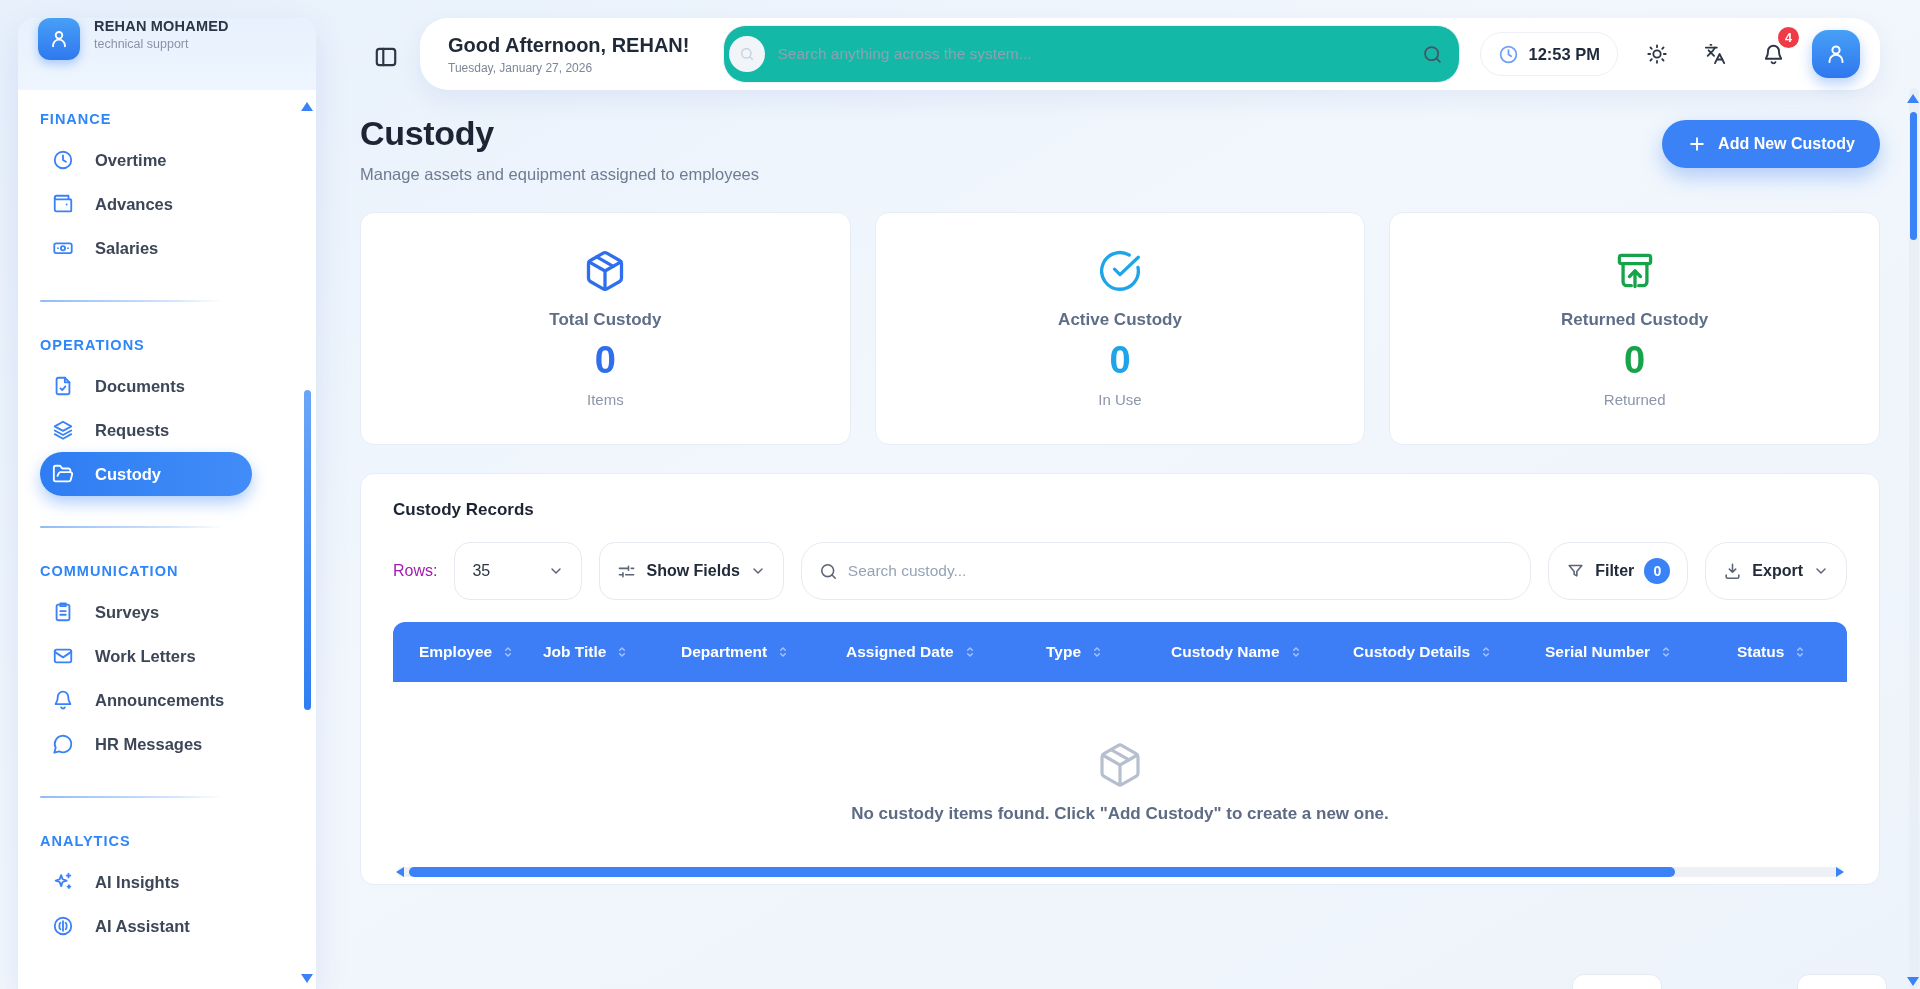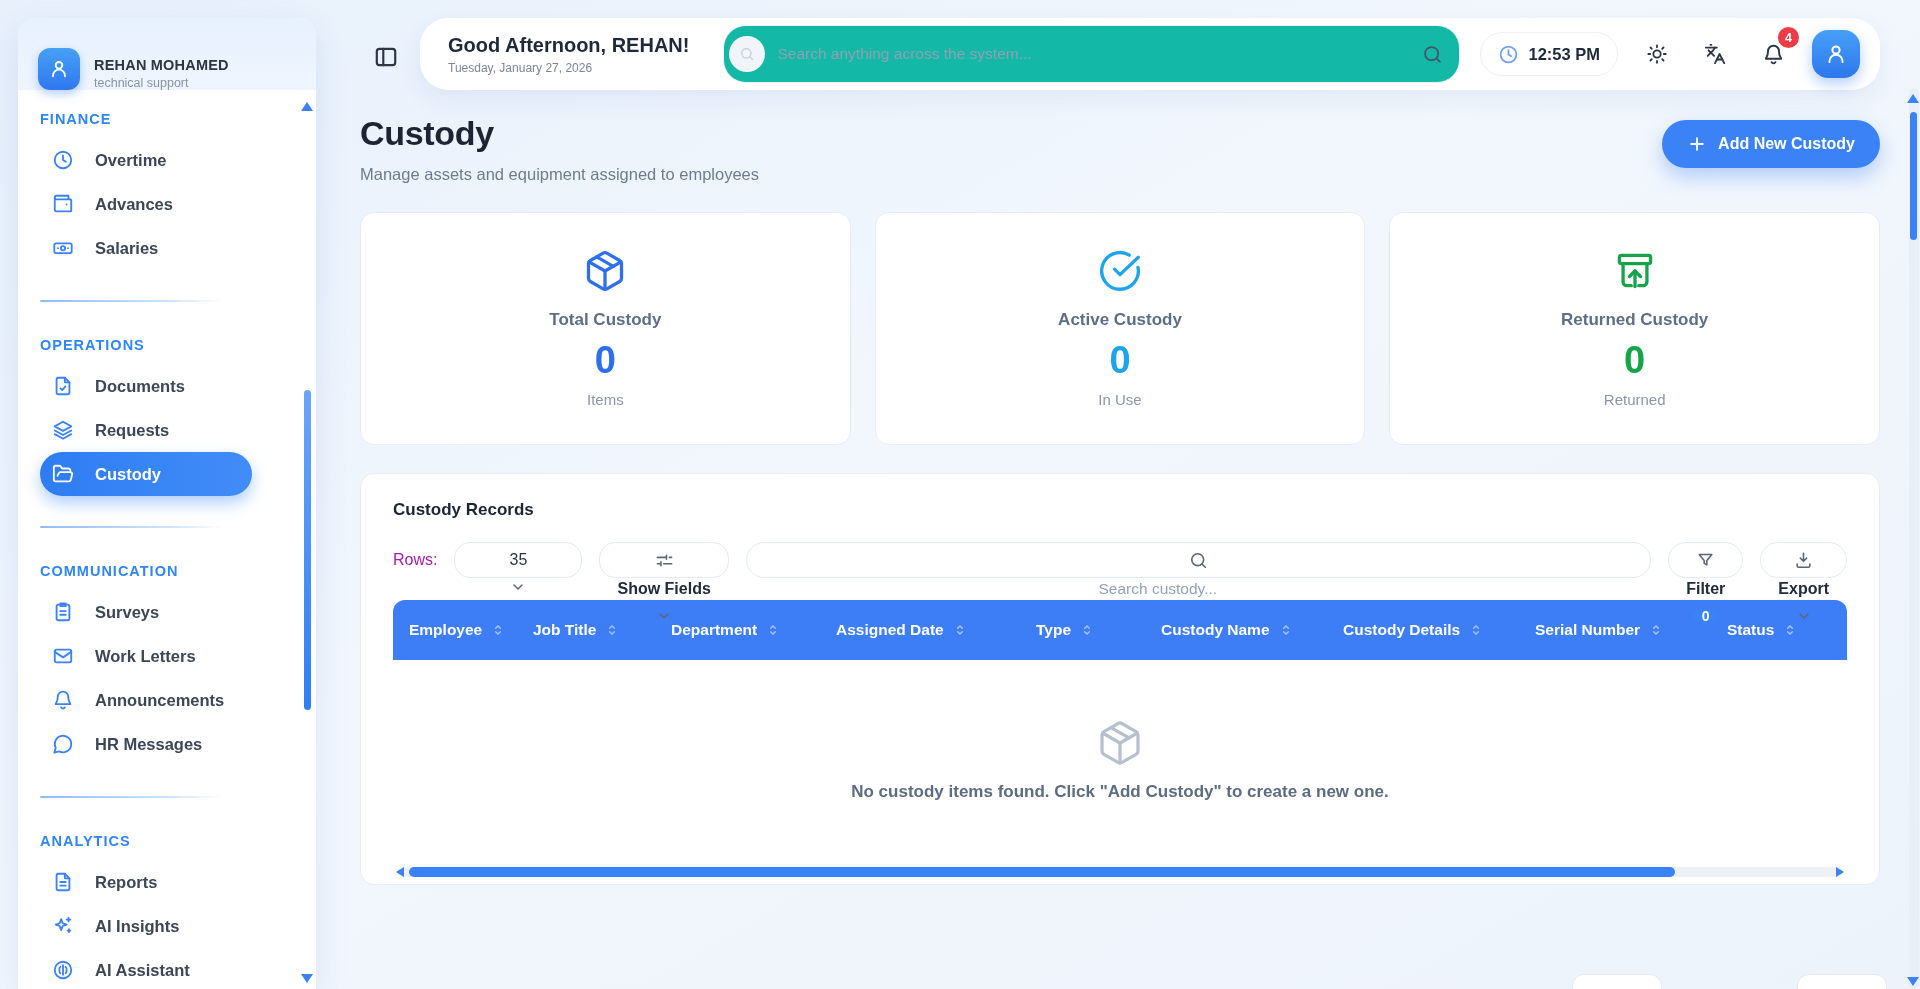--- a/index.html
+++ b/index.html
@@ -6,21 +6,21 @@
   html,body { width:1920px; height:989px; overflow:hidden; }
   body { font-family:"Liberation Sans", sans-serif; }
   .app { position:relative; width:1920px; height:989px; overflow:hidden;
          background:linear-gradient(150deg,#e7f0fb 0%,#f2f7fd 45%,#edf3fa 100%); }
 
   
   .sidebar { position:absolute; left:18px; top:18px; width:298px; height:971px;
              background:#fff; border-radius:18px 18px 0 0;
              box-shadow:0 12px 34px rgba(30,64,175,.10); z-index:3; overflow:hidden; }
   .profile { height:72px; background:linear-gradient(180deg,#e7f1fd,#eef5fe);
-             display:flex; align-items:flex-end; gap:14px; padding:0 20px; }
+             display:flex; align-items:flex-start; gap:14px; padding:0 20px; }
   .avatar { width:42px; height:42px; border-radius:12px; flex:0 0 42px;
             background:linear-gradient(180deg,#47a0f6,#2f78ef);
             display:flex; align-items:center; justify-content:center; color:#fff;
             box-shadow:0 4px 10px rgba(47,120,239,.35); }
   .pname { font-size:14.5px; font-weight:bold; color:#2c3644; letter-spacing:.2px; }
   .prole { font-size:12.5px; color:#8a94a6; margin-top:3px; }
   .nav { padding:24px 26px 0 22px; overflow:hidden; height:899px; }
   .nav-heading { font-size:14.5px; font-weight:bold; color:#2f86f6; letter-spacing:1px;
                  height:26px; display:flex; align-items:center; margin-bottom:6px; }
   .nav-heading.first { margin-top:-8px; }
@@ -89,36 +89,36 @@
   .stat-label { font-size:17px; font-weight:600; color:#5f6e88; margin-top:17px; }
   .stat-value { font-size:38px; font-weight:bold; margin-top:9px; }
   .stat-cap { font-size:15px; color:#8b96a9; margin-top:9px; }
   .c-blue { color:#2f6fed; } .c-sky { color:#1ea5e9; } .c-green { color:#16a34a; }
 
   .records { margin-top:28px; background:#fff; border:1px solid #e8edf4; border-radius:14px;
              height:412px; padding:26px 32px 0; position:relative; overflow:hidden; }
   .rec-title { font-size:17px; font-weight:bold; color:#1d2433; }
   .toolbar { margin-top:22px; display:flex; align-items:center; gap:17px; }
   .rows-label { font-size:16px; color:#a21caf; }
-  .pill { height:36px; border:1.5px solid #e5eaf1; background:#fff; border-radius:16px;
+  .pill { height:58px; border:1.5px solid #e5eaf1; background:#fff; border-radius:16px;
           display:flex; align-items:center; gap:10px; padding:8px 17px; cursor:pointer;
-          font-family:"Liberation Sans", sans-serif; font-size:16px; color:#2c3644;flex-direction:column; }
+          font-family:"Liberation Sans", sans-serif; font-size:16px; color:#2c3644; }
   .rows-select { width:128px; justify-content:space-between; }
   .bold-label { font-weight:bold; color:#222b3a; }
   .t-search { flex:1; border-radius:23px; cursor:text; min-width:0; }
   .t-search input { flex:1; min-width:0; border:none; outline:none; font-size:15.5px; color:#475569;
                     font-family:"Liberation Sans", sans-serif; background:transparent; }
   .t-search input::placeholder { color:#94a3b8; }
   .round { border-radius:23px; }
   .count-badge { width:26px; height:26px; border-radius:50%; background:#3b82f6; color:#fff;
                  font-size:14px; font-weight:bold; display:flex; align-items:center; justify-content:center; }
   .muted-ic { color:#5b6575; display:flex; align-items:center; }
 
   .thead { margin-top:22px; height:60px; background:#3d7ef7; border-radius:12px 12px 0 0;
-           display:flex; align-items:center; overflow:hidden;justify-content:center; }
+           display:flex; align-items:center; overflow:hidden; }
   .th { flex:0 0 auto; display:flex; align-items:center; gap:9px; color:#fff;
         font-size:15.5px; font-weight:bold; white-space:nowrap; cursor:pointer; }
   .sort-ic { color:rgba(255,255,255,.55); display:flex; align-items:center; }
   .empty { height:200px; display:flex; flex-direction:column; align-items:center; justify-content:center; }
   .empty-ic { color:#b6bfce; }
   .empty-msg { font-size:17px; font-weight:600; color:#5d6b84; margin-top:15px; }
 
   .hscroll { position:absolute; left:36px; right:36px; bottom:7px; height:10px;
              background:#edf1f6; border-radius:6px; }
   .hthumb { position:absolute; left:12px; right:168px; top:0; height:10px; border-radius:6px;
@@ -262,30 +262,20 @@
             <svg width="22" height="22" viewBox="0 0 24 24" fill="none" stroke="currentColor" stroke-width="2" stroke-linecap="round" stroke-linejoin="round">
               <path d="M7.9 20A9 9 0 1 0 4 16.1L2.5 21.5z"></path>
             </svg>
           </span>
         <span>HR Messages</span>
       </div>
 
       <div class="nav-divider"></div>
 
       <div class="nav-heading">ANALYTICS</div>
-      <div class="nav-item">
-        <span class="nav-ic">
-            <svg width="22" height="22" viewBox="0 0 24 24" fill="none" stroke="currentColor" stroke-width="2" stroke-linecap="round" stroke-linejoin="round">
-              <path d="M14 3H7a2 2 0 0 0-2 2v14a2 2 0 0 0 2 2h10a2 2 0 0 0 2-2V8z"></path>
-              <path d="M14 3v5h5"></path>
-              <path d="M9 12h6M9 16h6"></path>
-            </svg>
-          </span>
-        <span>Reports</span>
-      </div>
       <div class="nav-item">
         <span class="nav-ic">
             <svg width="22" height="22" viewBox="0 0 24 24" fill="none" stroke="currentColor" stroke-width="2" stroke-linecap="round" stroke-linejoin="round">
               <path d="M10 4.5 11.6 9 16 10.5 11.6 12 10 16.5 8.4 12 4 10.5 8.4 9z"></path>
               <path d="M18 3v4M16 5h4"></path>
               <path d="M18.5 15.5v3M17 17h3"></path>
             </svg>
           </span>
         <span>AI Insights</span>
       </div>

